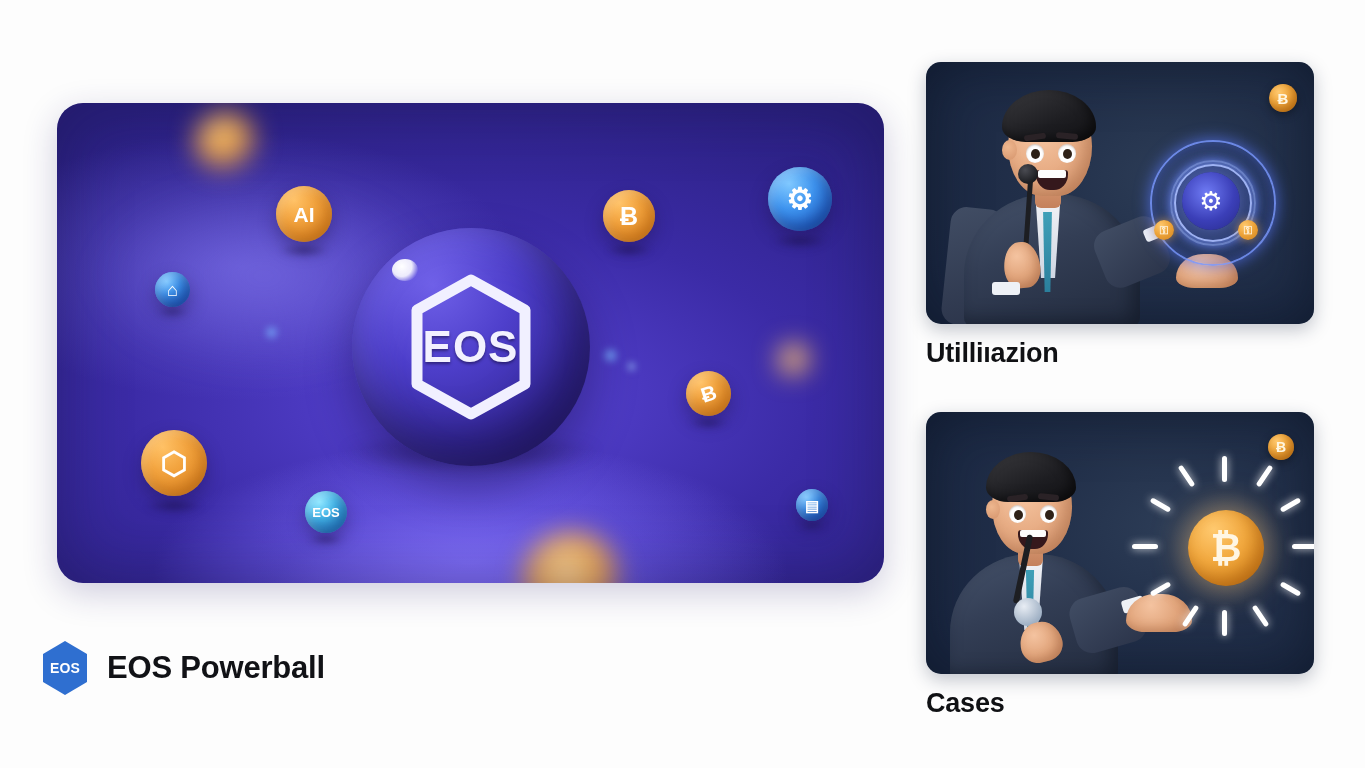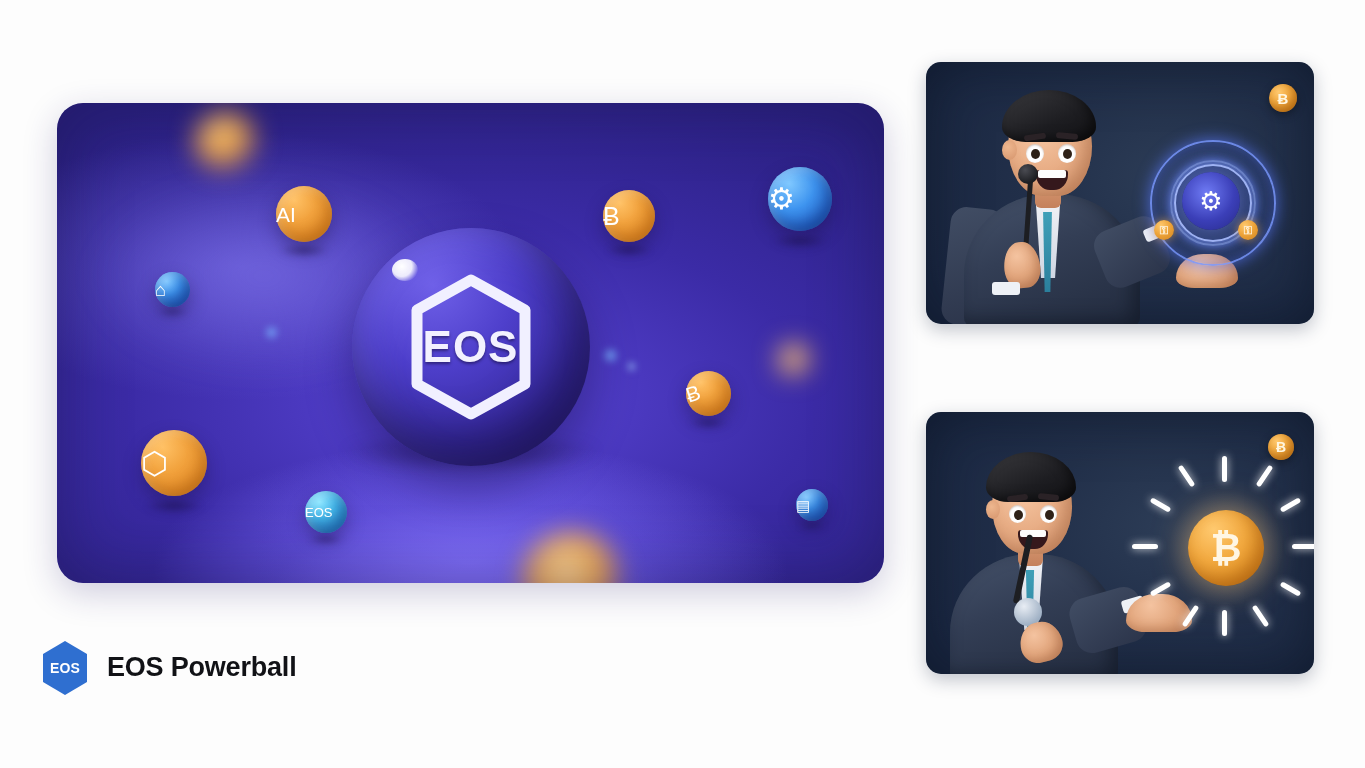--- a/index.html
+++ b/index.html
@@ -118,22 +118,23 @@
     text-shadow: 0 2px 3px rgba(20,12,60,0.55);
     font-family: "Liberation Sans", sans-serif;
   }
 
   
   .coin {
     position: absolute;
     border-radius: 50%;
     display: flex;
     align-items: center;
+    justify-content: center;
     color: #fff;
-    font-weight: normal;
+    font-weight: bold;
     font-family: "Liberation Sans", sans-serif;
   }
   .coin .glyph { position: relative; z-index: 2; line-height: 1; }
   .coin.orange {
     background: radial-gradient(circle at 33% 26%, #ffc165 0%, #f2a33e 38%, #e8912c 68%, #cf7a1d 100%);
     box-shadow: inset -5px -7px 14px rgba(150,80,10,0.44), inset 4px 4px 10px rgba(255,225,175,0.42), 0 8px 18px rgba(30,18,70,0.38);
   }
   .coin.blue {
     background: radial-gradient(circle at 33% 26%, #7fc8ff 0%, #3f95f0 40%, #2a6fd6 72%, #1f55b4 100%);
     box-shadow: inset -5px -7px 14px rgba(10,35,100,0.46), inset 4px 4px 10px rgba(190,225,255,0.40), 0 8px 18px rgba(30,18,70,0.38);
@@ -185,21 +186,21 @@
   #eos-logo-badge svg { position: absolute; inset: 0; width: 100%; height: 100%; }
   #eos-logo-badge .lbl {
     position: relative;
     color: #ffffff;
     font-size: 14px;
     font-weight: bold;
     letter-spacing: 0.2px;
   }
   .title-lines { display: flex; flex-direction: column; gap: 2px; }
   #page-title {
-    font-size: 27px;
+    font-size: 31px;
     font-weight: bold;
     color: #111216;
     line-height: 1.18;
     letter-spacing: -0.2px;
   }
   #page-subtitle {
     font-size: 26px;
     font-weight: bold;
     color: #141519;
     line-height: 1.2;
@@ -477,20 +478,21 @@
 
     <div class="tech-ring" style="left:224px; top:78px; width:122px; height:122px;"></div>
     <div class="tech-ring" style="left:244px; top:98px; width:82px; height:82px; border-color:rgba(150,175,255,0.55);"></div>
     <div class="tech-core" style="left:256px; top:110px; width:58px; height:58px;">
       <span style="color:#ffffff; font-size:26px; line-height:1;">⚙</span>
     </div>
     <div class="tech-core-ring" style="left:248px; top:102px; width:74px; height:74px;"></div>
     <div class="mini-coin" style="left:228px; top:158px; width:20px; height:20px; font-size:11px;">⚿</div>
     <div class="mini-coin" style="left:312px; top:158px; width:20px; height:20px; font-size:11px;">⚿</div>
   </div>
+  <div class="card-caption">Utilliıazion</div>
 </div>
 
 <div class="side-card-wrap" style="left:926px; top:412px;">
   <div class="side-card">
     <div class="vign"></div>
 
     <div class="btc-badge" style="right:20px; top:22px; width:26px; height:26px; font-size:14px;">
       <span>Ƀ</span>
     </div>
 
@@ -528,13 +530,14 @@
     <div class="ray" style="left:232px; top:82px; width:5px; height:22px; transform:rotate(-60deg);"></div>
     <div class="ray" style="left:362px; top:82px; width:5px; height:22px; transform:rotate(60deg);"></div>
     <div class="ray" style="left:206px; top:132px; width:26px; height:5px;"></div>
     <div class="ray" style="left:366px; top:132px; width:26px; height:5px;"></div>
     <div class="ray" style="left:232px; top:166px; width:5px; height:22px; transform:rotate(-120deg);"></div>
     <div class="ray" style="left:362px; top:166px; width:5px; height:22px; transform:rotate(120deg);"></div>
     <div class="ray" style="left:296px; top:198px; width:5px; height:26px;"></div>
     <div class="ray" style="left:262px; top:192px; width:5px; height:24px; transform:rotate(34deg);"></div>
     <div class="ray" style="left:332px; top:192px; width:5px; height:24px; transform:rotate(-34deg);"></div>
   </div>
+  <div class="card-caption">Cases</div>
 </div>
 
 </body></html>

